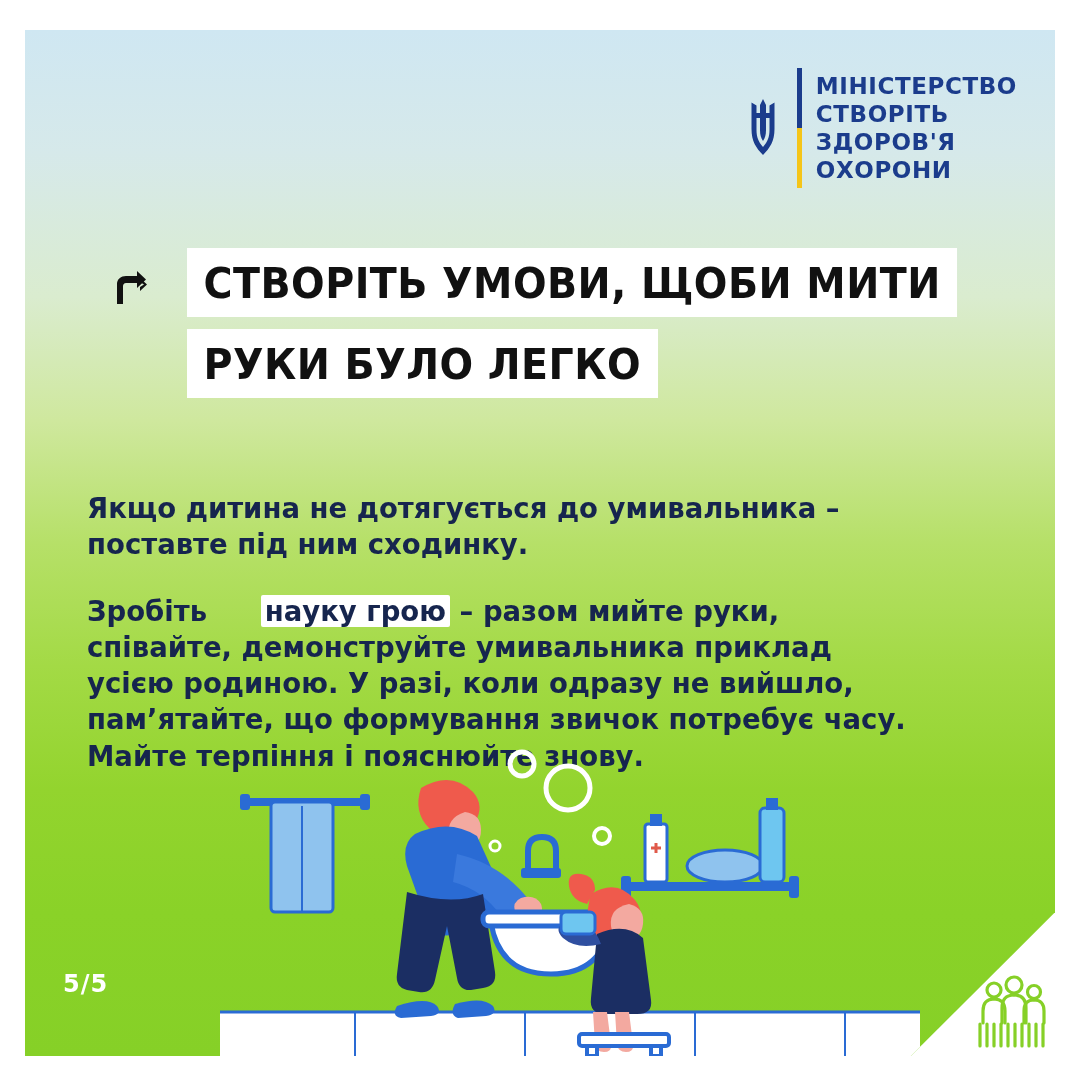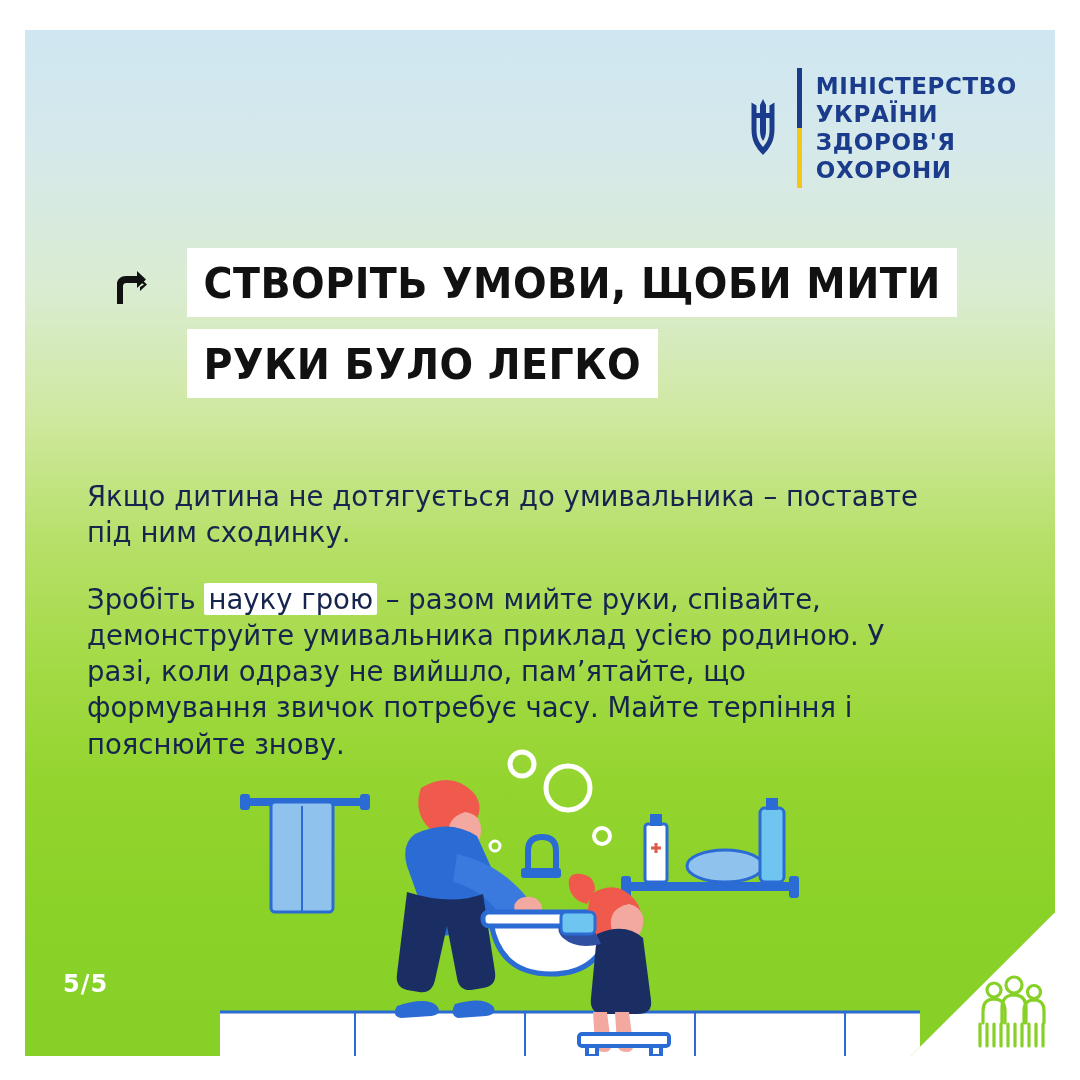--- a/index.html
+++ b/index.html
@@ -95,36 +95,38 @@
     transform-origin: left center;
     white-space: nowrap;
   }
   #title-line-1 { margin-left: 100px; }
   #title-line-2 { margin-left: 100px; }
 
   
   #body-copy {
     position: absolute;
     left: 62px;
-    top: 448px;
+    top: 460px;
     width: 840px;
     color: #14213d;
+    font-weight: bold;
   }
   .para {
     font-family: "DejaVu Sans", sans-serif;
     font-size: 27.5px;
     line-height: 1.32;
     margin: 0 0 30px 0;
     color: #16254e;
   }
   .para:last-child { margin-bottom: 0; }
   .hl {
     background: #ffffff;
     padding: 0 4px;
     border-radius: 2px;
+    margin-left: 44px;
   }
 
   
   #page-counter {
     position: absolute;
     left: 38px;
     bottom: 58px;
     font-family: "DejaVu Sans", sans-serif;
     font-weight: bold;
     font-size: 24px;
@@ -155,21 +157,21 @@
 
 <div id="card">
 
   <div id="logo">
     <svg id="trident" viewBox="0 0 40 58">
       <path fill="#1b3c8c" d="M20 0 L23 6 L23 14 L26.5 14 L26.5 6.5 L31.5 3.5 L31.5 30 C31.5 42 27 49 20 56 C13 49 8.5 42 8.5 30 L8.5 3.5 L13.5 6.5 L13.5 14 L17 14 L17 6 Z M13.5 19 L13.5 31 C13.5 38 15.5 43 20 48 C24.5 43 26.5 38 26.5 31 L26.5 19 L23 19 L23 31 C23 36 22 39 20 42 C18 39 17 36 17 31 L17 19 Z"></path>
     </svg>
     <div id="logo-divider"></div>
     <div id="logo-text">
       <span>МІНІСТЕРСТВО</span>
-      <span>УКРАЇНИ</span>
+      <span>СТВОРІТЬ</span>
       <span>ЗДОРОВ'Я</span>
       <span>ОХОРОНИ</span>
     </div>
   </div>
 
   <div id="heading-wrap">
     <svg id="arrow-icon" viewBox="0 0 40 40">
       <path fill="#111111" d="M4 34 L4 14 C4 9 8 6 13 6 L24 6 L24 1 L33 9.5 L24 18 L24 13 L13 13 C11 13 10 14.5 10 16 L10 34 Z"></path>
       <path fill="#111111" d="M27 8 L34 14.5 L27 21 L27 17 L31 14.5 L27 12 Z"></path>
     </svg>

